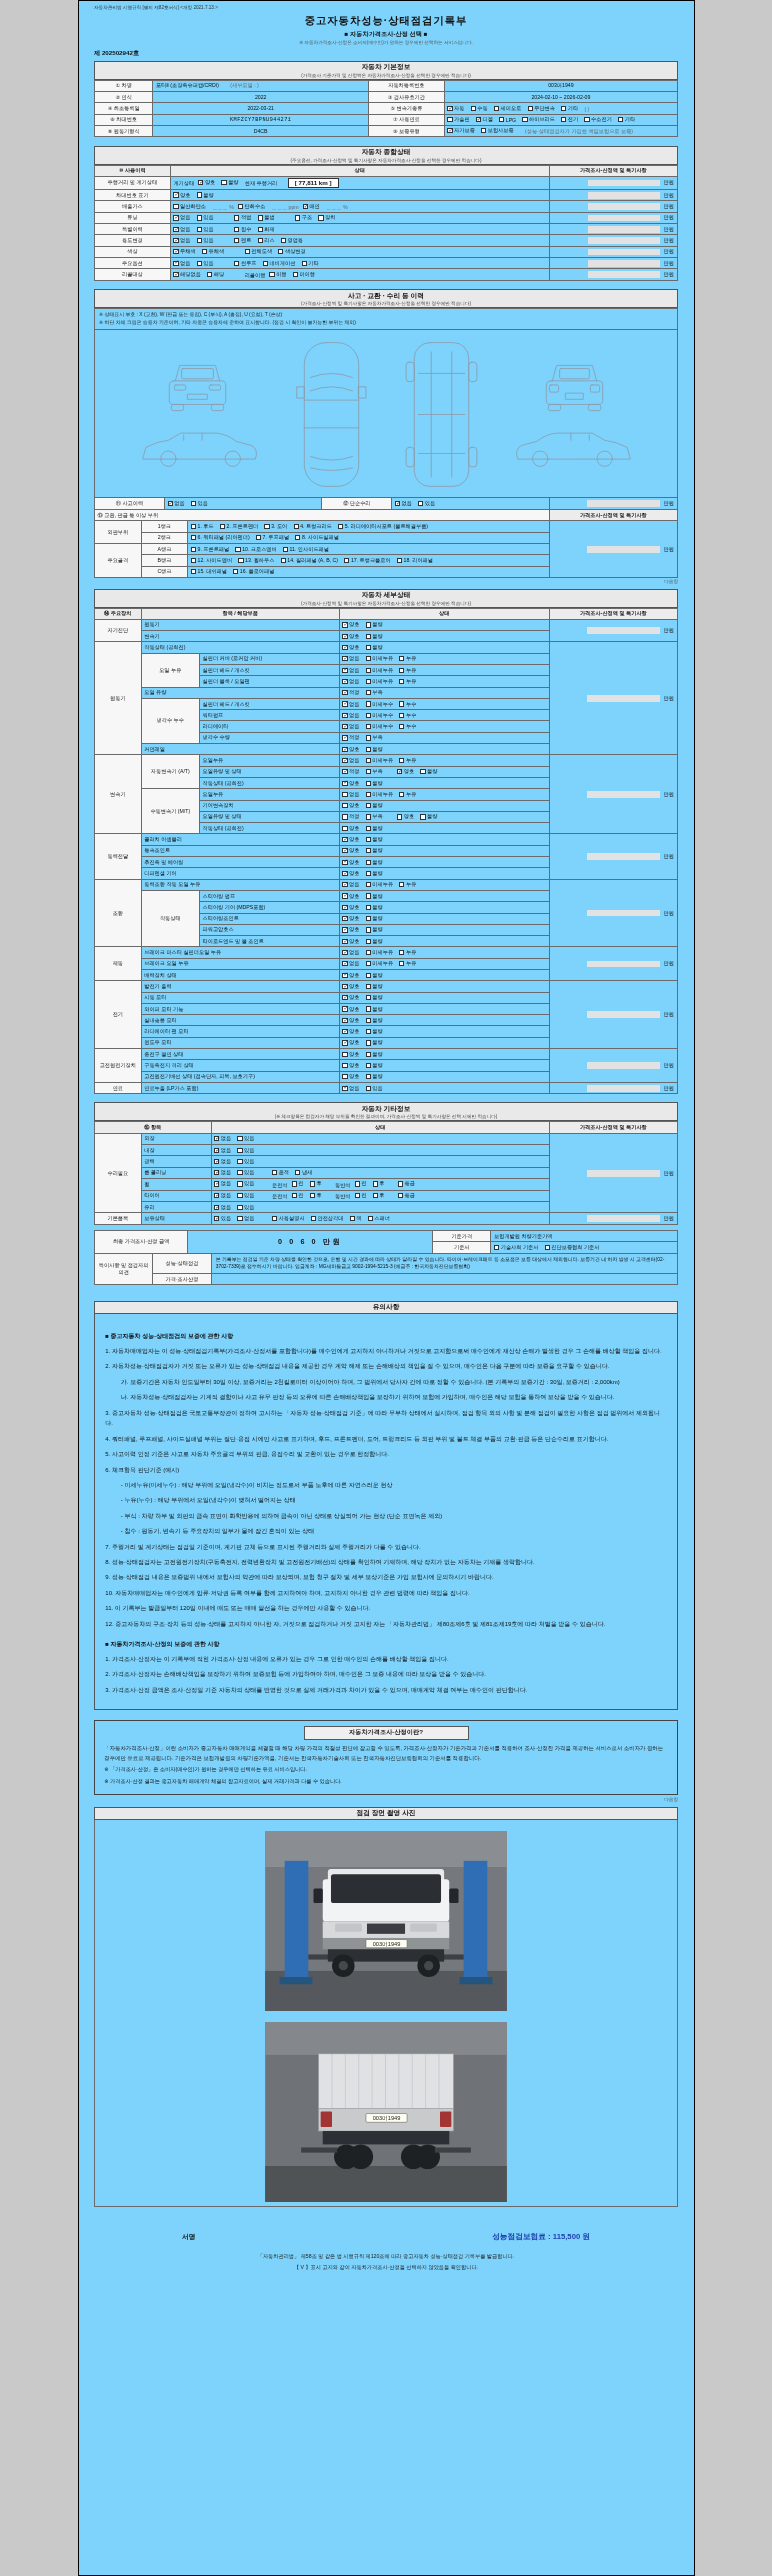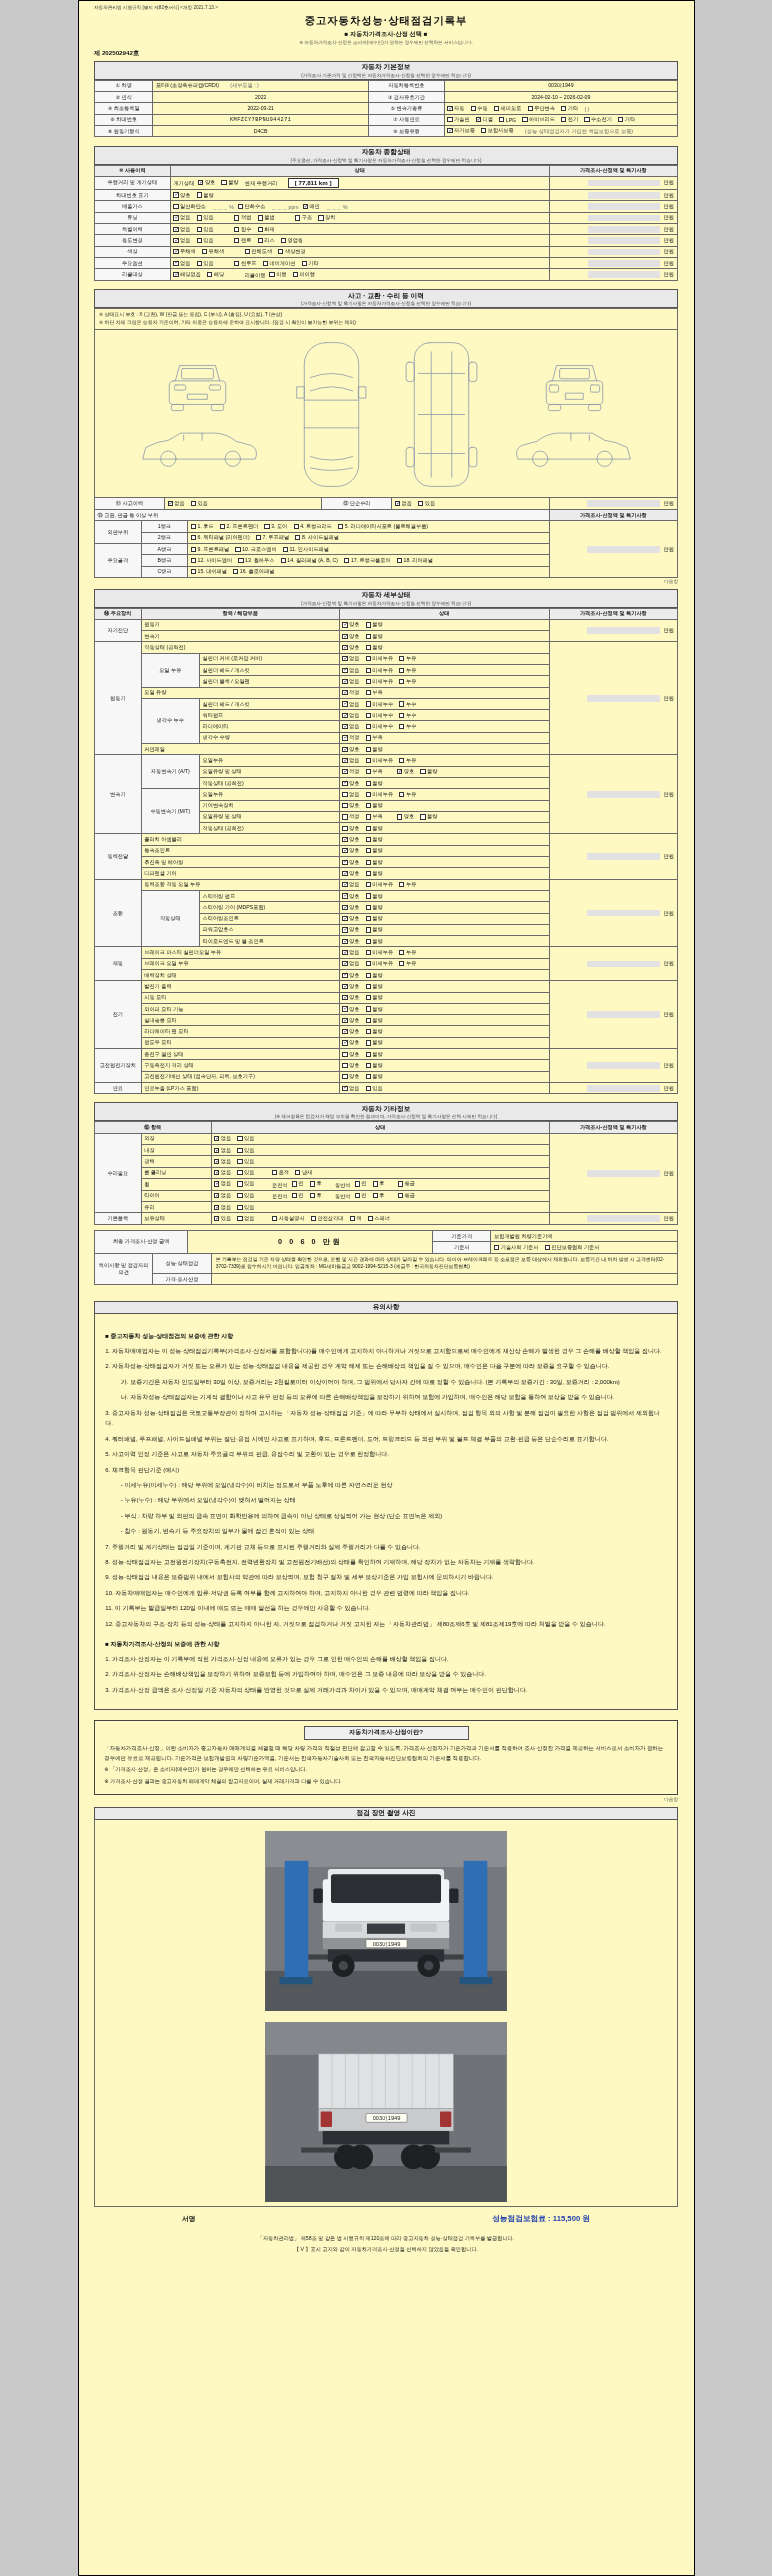--- a/index.html
+++ b/index.html
@@ -1,17 +1,17 @@
 <!DOCTYPE html>
 <html lang="ko" style="font-size:8.2px"><head>
 <meta charset="utf-8">
 <style>
   *{box-sizing:border-box;margin:0;padding:0}
   body{background:#c9c9c9;font-family:"Liberation Sans","DejaVu Sans",sans-serif;color:#111}
-  .page{width:617px;height:2576px;margin:0 auto;background:#fef9c3;border:0.5px solid #000;overflow:hidden;position:relative;padding:4.1px 15.5px 0}
+  .page{width:617px;height:2576px;margin:0 auto;background:#7dd3fc;border:0.5px solid #000;overflow:hidden;position:relative;padding:4.1px 15.5px 0}
   
   .hdr{position:relative;text-align:center;padding-top:2.1px}
   .form-ref{position:absolute;left:0;top:0;font-size:4.6px;color:#333}
   .hdr h1{font-size:10.3px;letter-spacing:1px;margin-top:7.2px;font-weight:bold}
   .hdr .sub{font-size:6.2px;font-weight:bold;margin-top:2.1px}
   .hdr .subnote{font-size:4.6px;color:#555;margin-top:1px}
   .docno{font-size:6.2px;font-weight:bold;margin:3.1px 0 1px}
   
   .band{border:0.5px solid #555;background:#e9e9e9;text-align:center;padding:1.5px 0 1px;margin-top:8.2px}
   .band .bt{font-size:6.7px;font-weight:bold}
@@ -49,21 +49,21 @@
   .nline{font-size:6px;line-height:1.8;margin:4.6px 0;color:#111}
   .nline.i1{margin-left:15.5px}
   .nline.nh{font-weight:bold;margin-top:9.3px}
   .pricing-box{border:0.8px solid #444;margin-top:9.3px;padding:5.2px 9.3px 6.2px}
   .pricing-title{display:block;width:165px;margin:0 auto 4.1px;border:0.5px solid #555;background:#efefef;text-align:center;font-size:6.2px;font-weight:bold;padding:1.5px 0}
   .pricing-text{font-size:5.4px;line-height:1.75;color:#222}
   .pricing-notes .nline{font-size:5.2px;margin:2.1px 0}
   
   .photos{display:flex;flex-direction:column;align-items:center;gap:11.3px;padding:10.3px 0 4.1px;border:0.5px solid #6a6a6a;border-top:none}
   
-  .sign-row{display:flex;justify-content:space-between;align-items:flex-end;padding:0 88px;margin-top:7px}
+  .sign-row{display:flex;justify-content:space-between;align-items:flex-end;padding:0 88px;margin-top:25px}
   .sign-label{font-size:6.7px;font-weight:bold}
   .fee{font-size:7.7px;font-weight:bold;color:#1f3fae}
   .legal{text-align:center;font-size:5.2px;line-height:2;margin-top:9.3px;color:#222}
 </style>
 </head>
 <body>
 
 <div class="page">
 
   <div class="hdr">

